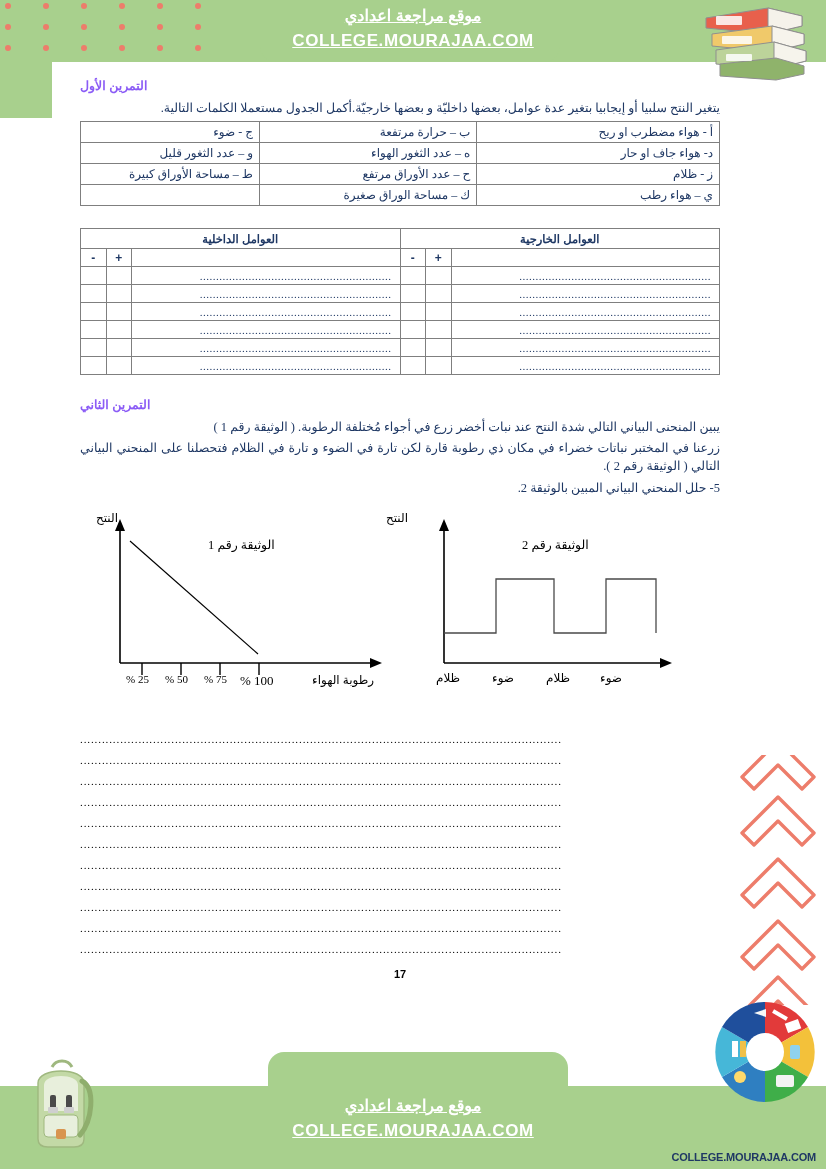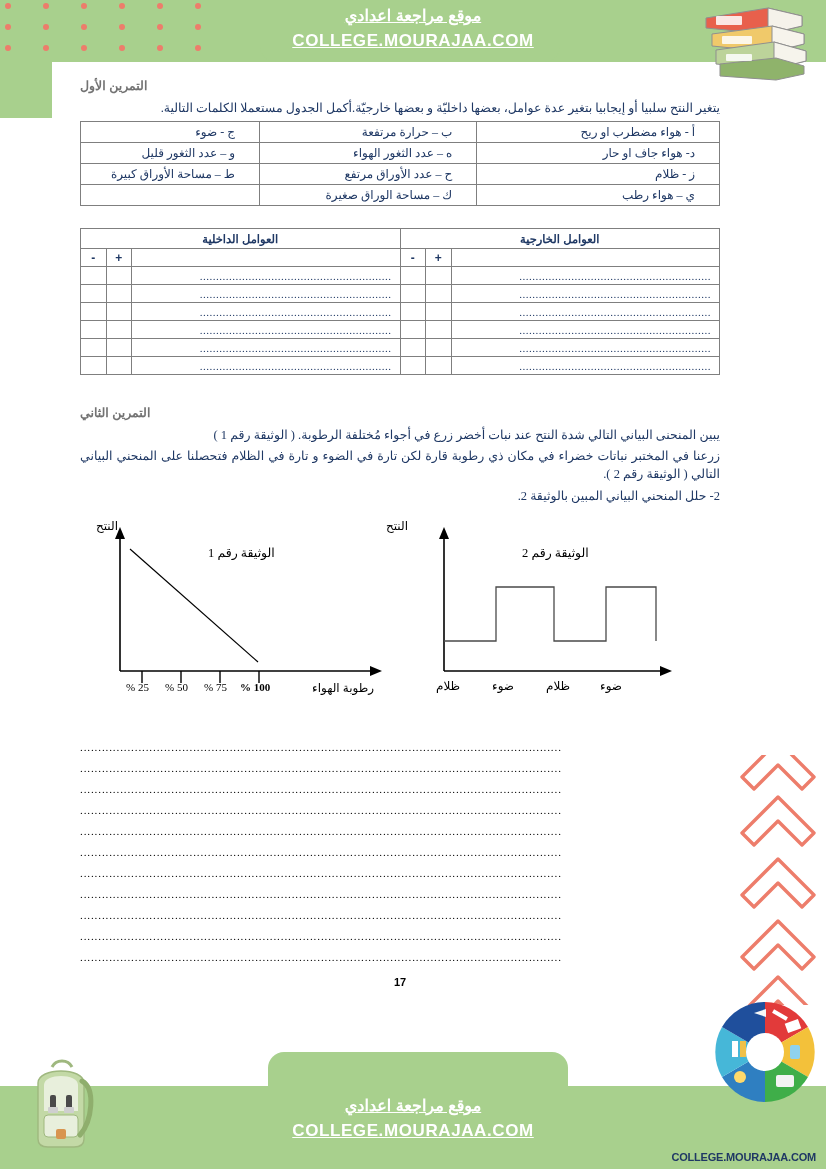--- a/index.html
+++ b/index.html
@@ -110,21 +110,21 @@
 
   
   .content {
     position: absolute;
     left: 80px; top: 78px;
     width: 640px;
     color: #1f3864;
     direction: rtl;
   }
   .ex-title {
-    color: #737373;
+    color: #8b5cf6;
     font-family: "Liberation Sans", sans-serif;
     font-weight: bold;
     font-size: 12.5px;
     text-align: left;
     margin: 0 0 6px 0;
   }
   .para {
     font-size: 12.5px;
     line-height: 1.45;
     margin: 0 0 3px 0;
@@ -135,21 +135,21 @@
   
   table.words {
     width: 100%;
     border-collapse: collapse;
     margin-top: 4px;
     table-layout: fixed;
   }
   table.words td {
     border: 1px solid #7f7f7f;
     height: 21px;
-    padding: 1px 24px;
+    padding: 1px 6px;
     font-size: 12px;
     color: #1f3864;
     text-align: right;
     white-space: nowrap;
     overflow: hidden;
   }
   table.words td.c1 { width: 38%; margin-top: 44px; }
   table.words td.c2 { width: 34%; }
   table.words td.c3 { width: 28%; }
 
@@ -373,24 +373,24 @@
           <td class="dotcell">...........................................................</td>
           <td class="blanksign"></td>
           <td class="blanksign"></td>
           <td class="dotcell">...........................................................</td>
           <td class="blanksign"></td>
           <td class="blanksign"></td>
         </tr>
       </tbody>
     </table>
 
-    <div class="ex-title" style="margin-top:30px;">التمرين الثاني</div>
+    <div class="ex-title" style="margin-top:22px;">التمرين الثاني</div>
     <p class="para">يبين المنحنى البياني التالي شدة النتح عند نبات أخضر زرع في أجواء مُختلفة الرطوبة. ( الوثيقة رقم 1 )</p>
     <p class="para">زرعنا في المختبر نباتات خضراء في مكان ذي رطوبة قارة لكن تارة في الضوء و تارة في الظلام فتحصلنا على المنحني البياني التالي ( الوثيقة رقم 2 ).</p>
-    <p class="para">2- حلل المنحني البياني المبين بالوثيقة 2.</p>
+    <p class="para">5- حلل المنحني البياني المبين بالوثيقة 2.</p>
 
     <div class="figures">
 
       <svg style="position:absolute; left:0px; top:0px;" width="320" height="200" viewBox="0 0 320 200">
 
         <line x1="40" y1="14" x2="40" y2="148" stroke="#000" stroke-width="1.6"></line>
         <polygon points="40,4 35,16 45,16" fill="#000"></polygon>
 
         <line x1="40" y1="148" x2="292" y2="148" stroke="#000" stroke-width="1.6"></line>
         <polygon points="302,148 290,143 290,153" fill="#000"></polygon>
@@ -402,21 +402,21 @@
         <line x1="140" y1="148" x2="140" y2="160" stroke="#000" stroke-width="1.4"></line>
         <line x1="179" y1="148" x2="179" y2="160" stroke="#000" stroke-width="1.4"></line>
       </svg>
 
       <div class="figcap" style="left:16px; top:-4px; font-size:12px;">النتح</div>
       <div class="figcap" style="left:128px; top:22px; font-size:12.5px;">الوثيقة رقم 1</div>
 
       <div class="figcap" style="left:46px; top:158px; font-size:11px; color:#000; direction:ltr;">% 25</div>
       <div class="figcap" style="left:85px; top:158px; font-size:11px; color:#000; direction:ltr;">% 50</div>
       <div class="figcap" style="left:124px; top:158px; font-size:11px; color:#000; direction:ltr;">% 75</div>
-      <div class="figcap" style="left:160px; top:158px; font-size:11px; color:#000; direction:ltr;font-weight:bold;">% 100</div>
+      <div class="figcap" style="left:160px; top:158px; font-size:13px; color:#000; direction:ltr;">% 100</div>
       <div class="figcap" style="left:232px; top:158px; font-size:12px; color:#000;">رطوبة الهواء</div>
 
       <svg style="position:absolute; left:340px; top:0px;" width="270" height="200" viewBox="0 0 270 200">
 
         <line x1="24" y1="14" x2="24" y2="148" stroke="#000" stroke-width="1.6"></line>
         <polygon points="24,4 19,16 29,16" fill="#000"></polygon>
 
         <line x1="24" y1="148" x2="242" y2="148" stroke="#000" stroke-width="1.6"></line>
         <polygon points="252,148 240,143 240,153" fill="#000"></polygon>
 

